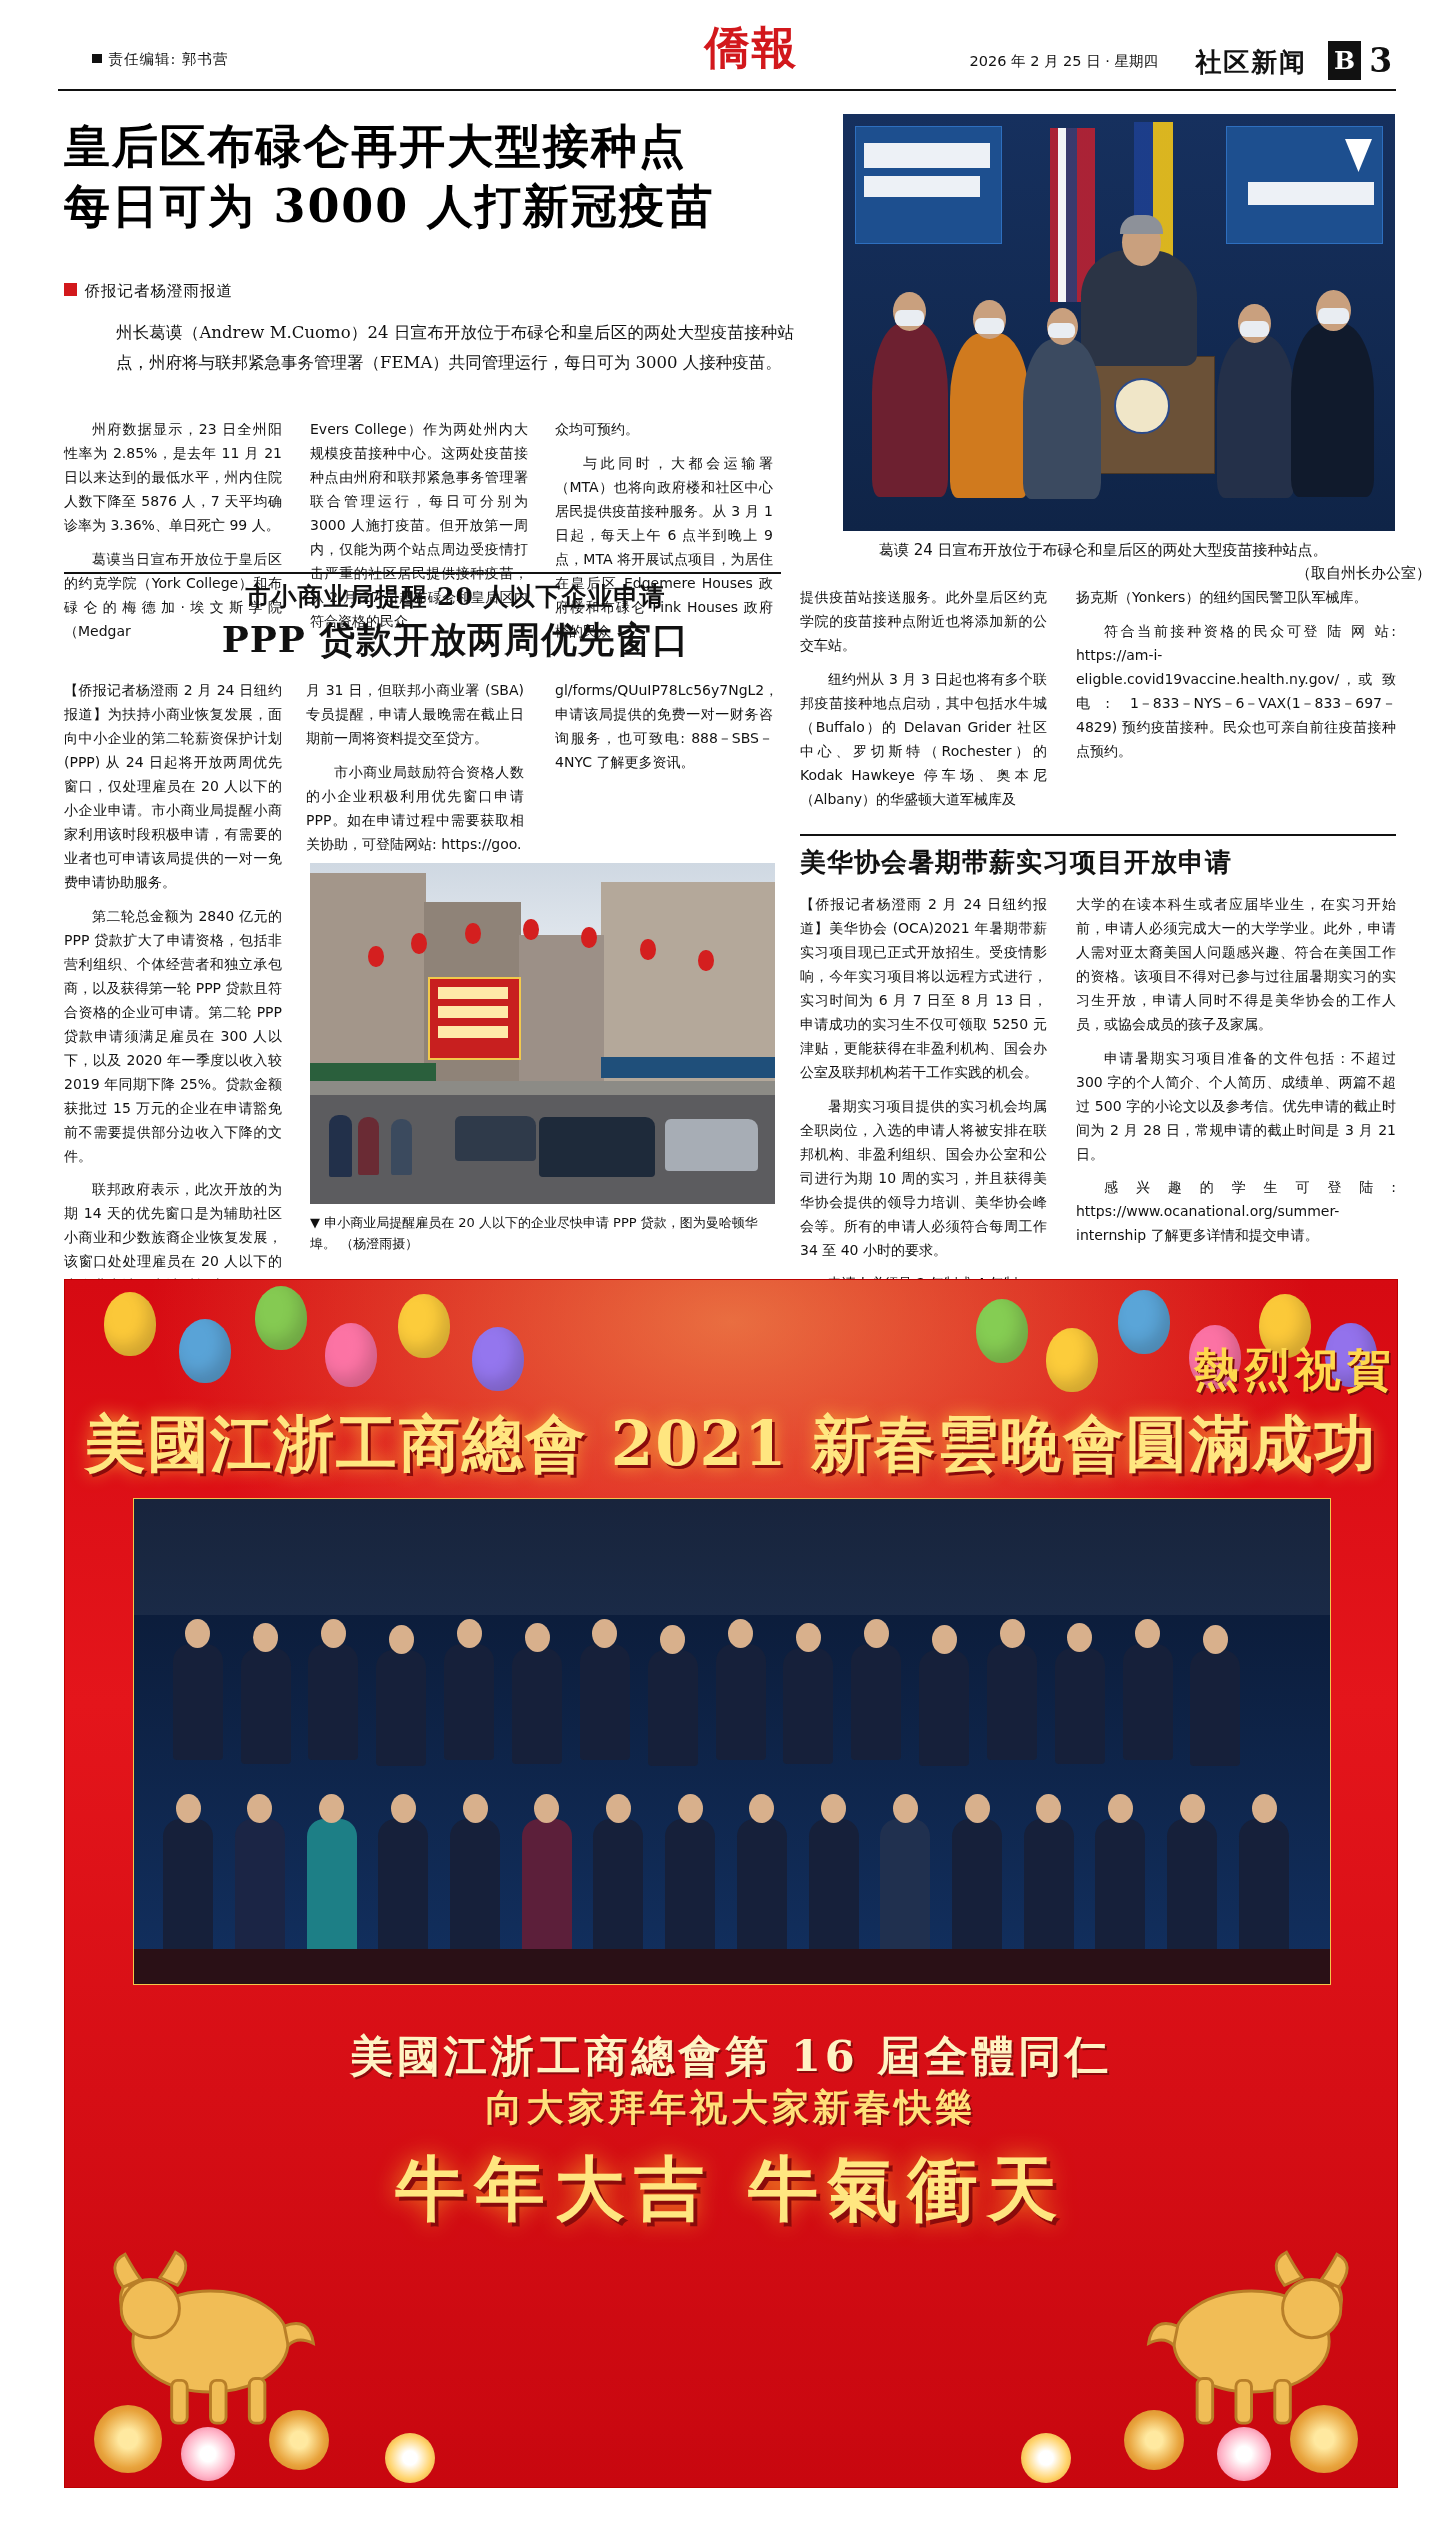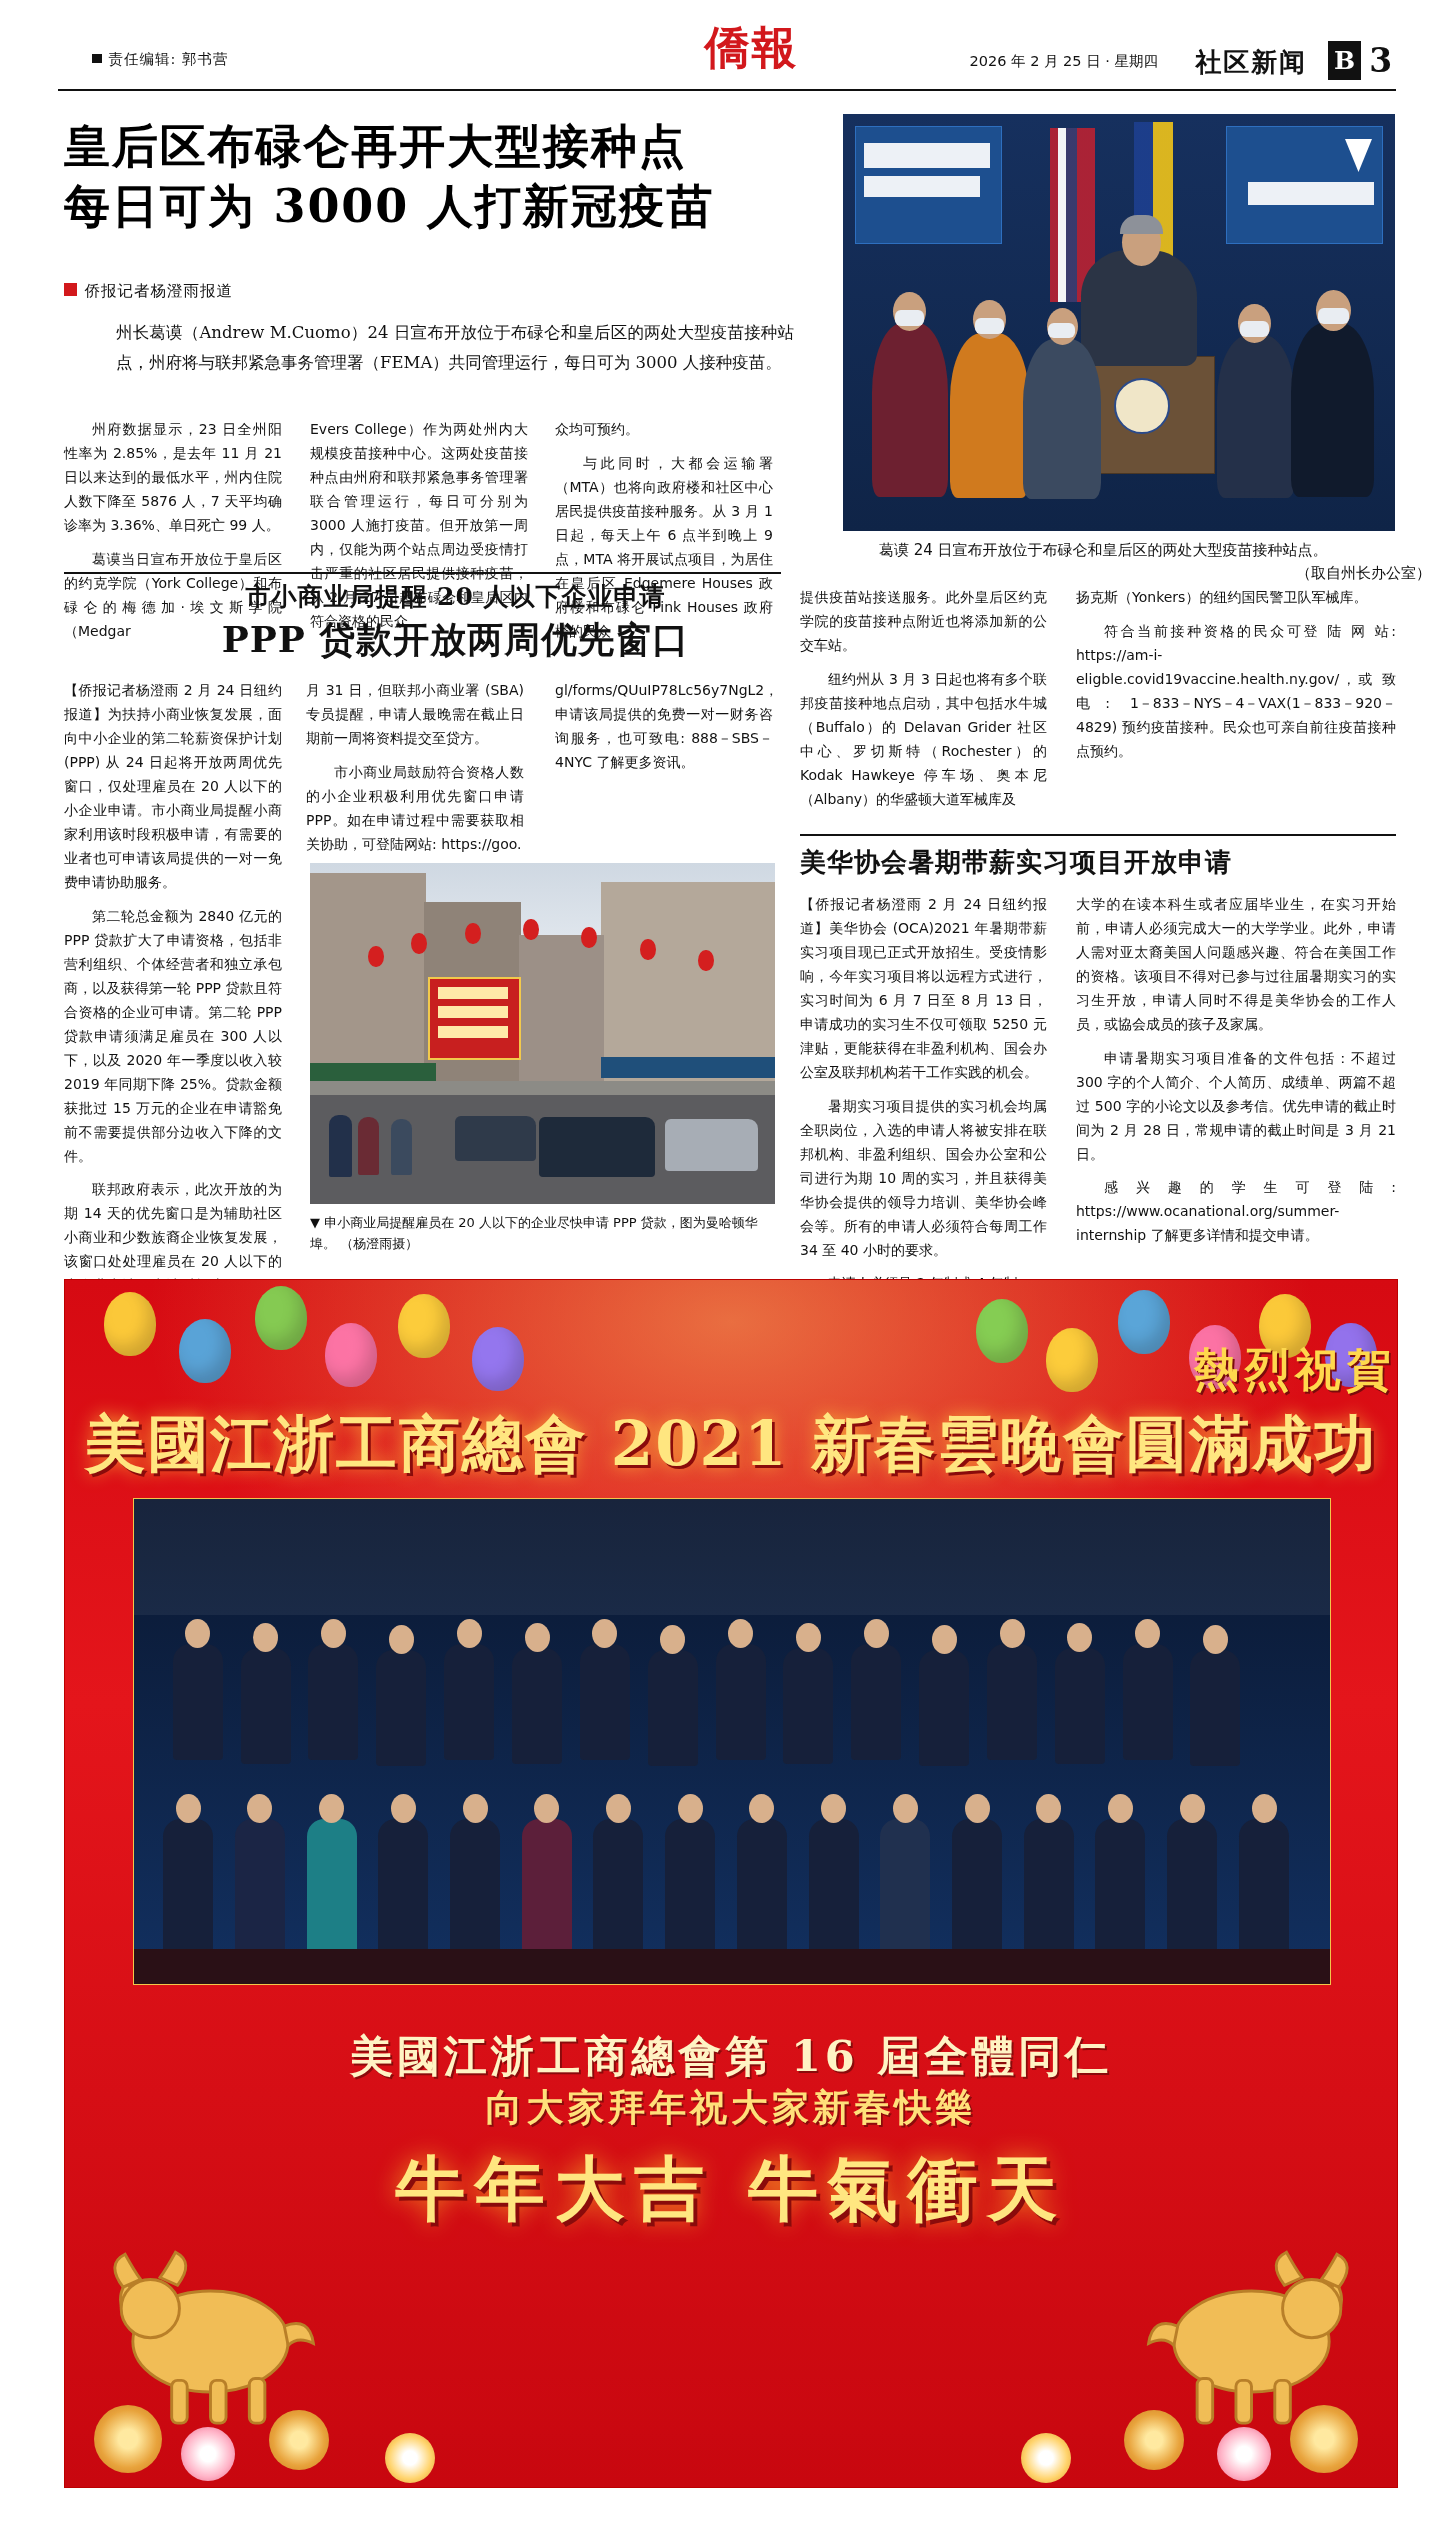--- a/index.html
+++ b/index.html
@@ -167,21 +167,21 @@
   <div class="col" id="lead-c3">
     <p class="ni">众均可预约。</p>
     <p>与此同时，大都会运输署（MTA）也将向政府楼和社区中心居民提供疫苗接种服务。从 3 月 1 日起，每天上午 6 点半到晚上 9 点，MTA 将开展试点项目，为居住在皇后区 Edgemere Houses 政府楼和布碌仑 Pink Houses 政府楼的民众</p>
   </div>
   <div class="col" id="lead-c4">
     <p class="ni">提供疫苗站接送服务。此外皇后区约克学院的疫苗接种点附近也将添加新的公交车站。</p>
     <p>纽约州从 3 月 3 日起也将有多个联邦疫苗接种地点启动，其中包括水牛城（Buffalo）的 Delavan Grider 社区中心、罗切斯特（Rochester）的 Kodak Hawkeye 停车场、奥本尼（Albany）的华盛顿大道军械库及</p>
   </div>
   <div class="col" id="lead-c5">
     <p class="ni">扬克斯（Yonkers）的纽约国民警卫队军械库。</p>
-    <p>符合当前接种资格的民众可登 陆 网 站: https://am-i-eligble.covid19vaccine.health.ny.gov/，或 致 电: 1－833－NYS－4－VAX(1－833－920－4829) 预约疫苗接种。民众也可亲自前往疫苗接种点预约。</p>
+    <p>符合当前接种资格的民众可登 陆 网 站: https://am-i-eligble.covid19vaccine.health.ny.gov/，或 致 电: 1－833－NYS－6－VAX(1－833－697－4829) 预约疫苗接种。民众也可亲自前往疫苗接种点预约。</p>
   </div>
 
   <div class="rule-ppp"></div>
   <div class="ppp-head1">市小商业局提醒 20 人以下企业申请</div>
   <div class="ppp-head2">PPP 贷款开放两周优先窗口</div>
 
   <div class="col" id="ppp-c1">
     <p class="ni">【侨报记者杨澄雨 2 月 24 日纽约报道】为扶持小商业恢复发展，面向中小企业的第二轮薪资保护计划 (PPP) 从 24 日起将开放两周优先窗口，仅处理雇员在 20 人以下的小企业申请。市小商业局提醒小商家利用该时段积极申请，有需要的业者也可申请该局提供的一对一免费申请协助服务。</p>
     <p>第二轮总金额为 2840 亿元的 PPP 贷款扩大了申请资格，包括非营利组织、个体经营者和独立承包商，以及获得第一轮 PPP 贷款且符合资格的企业可申请。第二轮 PPP 贷款申请须满足雇员在 300 人以下，以及 2020 年一季度以收入较 2019 年同期下降 25%。贷款金额获批过 15 万元的企业在申请豁免前不需要提供部分边收入下降的文件。</p>
     <p>联邦政府表示，此次开放的为期 14 天的优先窗口是为辅助社区小商业和少数族裔企业恢复发展，该窗口处处理雇员在 20 人以下的小企业申请，申请时间为 2 月 24 日上午 9 时起至 3 月 9 日下午 5 时止。此外，整个 PPP 计划的申请截止日期为 3</p>

